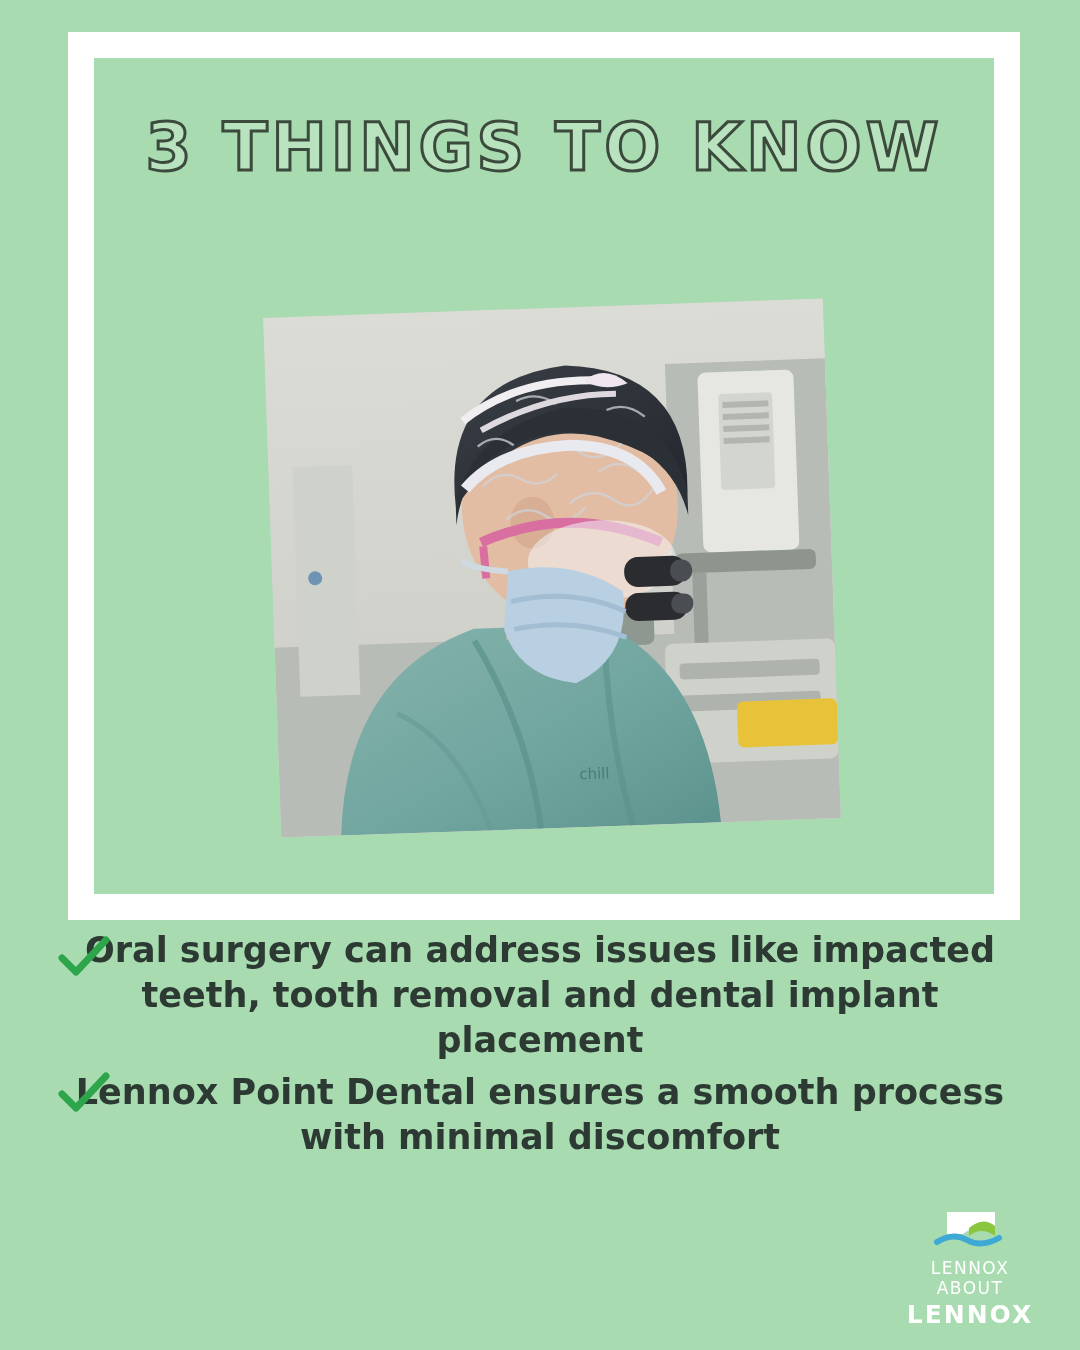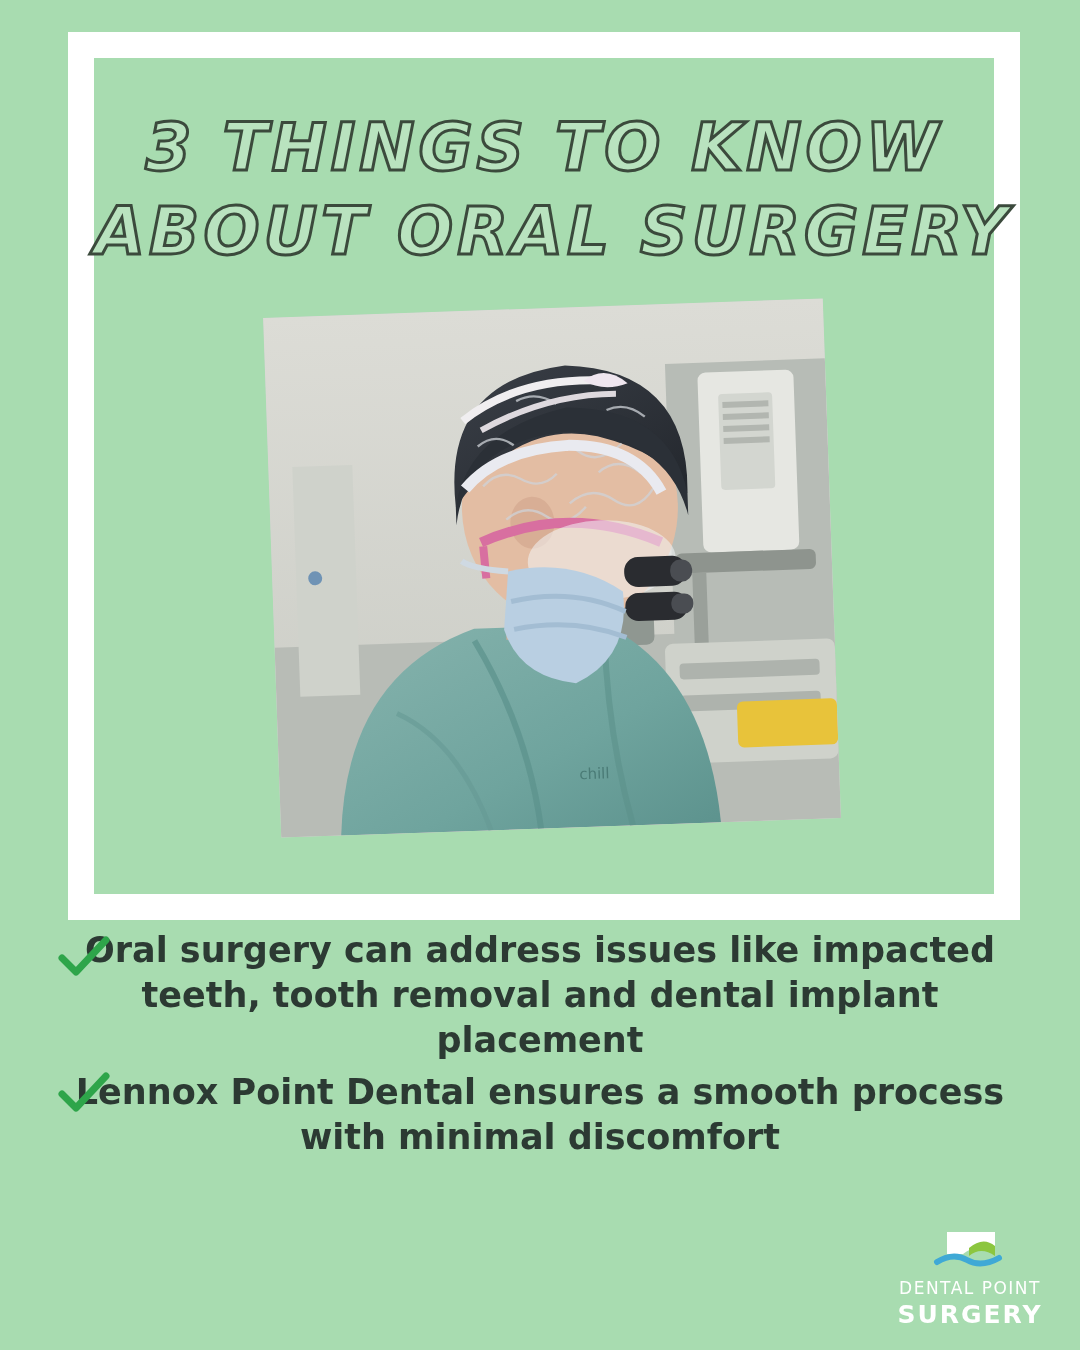--- a/index.html
+++ b/index.html
@@ -45,21 +45,20 @@
   .title-line {
     font-family: "DejaVu Sans", sans-serif;
     font-weight: bold;
     font-size: 66px;
     line-height: 1.28;
     letter-spacing: 4px;
     color: #b9e3bf;
     -webkit-text-stroke: 3px #3b4a3c;
     text-transform: uppercase;
     white-space: nowrap;
-    font-style: italic;
   }
 
   
   .photo {
     position: absolute;
     left: 178px;
     top: 250px;
     width: 560px;
     height: 520px;
     transform: rotate(-2deg);
@@ -134,21 +133,20 @@
   }
 </style>
 </head>
 <body>
 
 <div class="frame">
   <div class="frame-inner">
 
     <div class="title-wrap">
       <div class="title-line">3 THINGS TO KNOW</div>
-      <div class="title-line">ABOUT ORAL SURGERY</div>
     </div>
 
     <div class="photo">
       <svg viewBox="0 0 560 520" preserveAspectRatio="xMidYMid slice">
         <defs>
           <linearGradient id="wall" x1="0" y1="0" x2="0" y2="1">
             <stop offset="0%" stop-color="#dcdcd6"></stop>
             <stop offset="100%" stop-color="#c9cbc4"></stop>
           </linearGradient>
           <linearGradient id="gown" x1="0" y1="0" x2="1" y2="1">
@@ -256,15 +254,15 @@
 </div>
 
 <div class="logo">
   <div class="logo-mark">
     <svg viewBox="0 0 74 44">
       <path d="M14 4 L62 4 L62 26 Q44 14 30 26 L14 26 Z" fill="#ffffff"></path>
       <path d="M36 20 Q50 8 62 18 L62 28 Q48 18 36 28 Z" fill="#8cc63f"></path>
       <path d="M4 34 Q20 24 34 32 Q48 40 66 30" stroke="#3fa9d6" stroke-width="6" fill="none" stroke-linecap="round"></path>
     </svg>
   </div>
-  <div class="logo-name">DENTAL POINT</div>
-  <div class="logo-sub">SURGERY</div>
+  <div class="logo-name">LENNOX ABOUT</div>
+  <div class="logo-sub">LENNOX</div>
 </div>
 
 </body></html>

